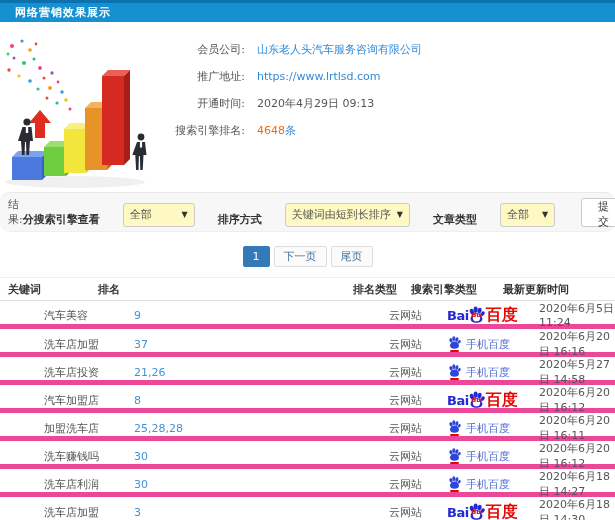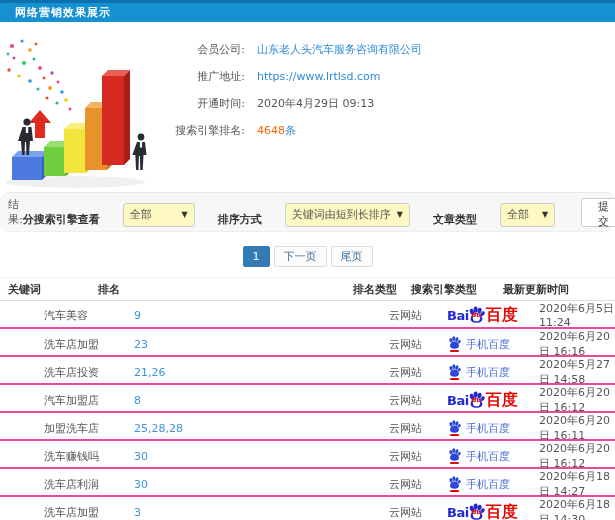--- a/index.html
+++ b/index.html
@@ -41,21 +41,21 @@
     color:#41719c; display:flex; align-items:center; justify-content:center;
     padding:0 9px; border-radius:2px; cursor:pointer; }
   .page-item.active { background:#337ab7; border-color:#337ab7; color:#fff; cursor:default; }
 
   
   .rank-table { width:100%; }
   .t-head, .t-row { display:grid; grid-template-columns:90px 255px 58px 92px 1fr;
     align-items:center; padding-left:8px; }
   .t-head { height:24px; border-top:1px solid #f0f0f0; border-bottom:1px solid #ddd;
     font-weight:bold; color:#333; }
-  .t-row { height:28px; border-bottom:2px solid #ec4899;padding-left:44px; }
+  .t-row { height:28px; border-bottom:5px solid #ec4899;padding-left:44px; }
   .cell-rank { color:#4193d6; cursor:pointer; }
   .cell-kw, .cell-type, .cell-time { color:#555; }
 
   
   .bd-logo { display:flex; align-items:center; line-height:1; }
   .bd-bai { color:#2529d3; font-weight:bold; font-size:13px; letter-spacing:-0.5px; }
   .bd-paw-wrap { position:relative; width:17px; height:17px; margin:0 0 2px -1px; }
   .bd-paw-wrap svg { width:17px; height:17px; display:block; }
   .bd-du { position:absolute; left:50%; top:58%; transform:translate(-50%,-50%);
     color:#e60601; font-weight:bold; font-size:7px; }
@@ -237,21 +237,21 @@
           </svg>
           <span class="bd-du">du</span>
         </span>
       <span class="bd-hanzi">百度</span>
     </span>
     <span class="cell-time">2020年6月5日 11:24</span>
   </div>
 
   <div class="t-row">
     <span class="cell-kw">洗车店加盟</span>
-    <span class="cell-rank">23</span>
+    <span class="cell-rank">37</span>
     <span class="cell-type">云网站</span>
     <span class="mb-logo">
       <span class="mb-paw">
           <svg fill="#2c47d8">
             <use href="#paw-plain"></use>
           </svg>
           <span class="mb-underline"></span>
         </span>
       <span>手机百度</span>
     </span>

